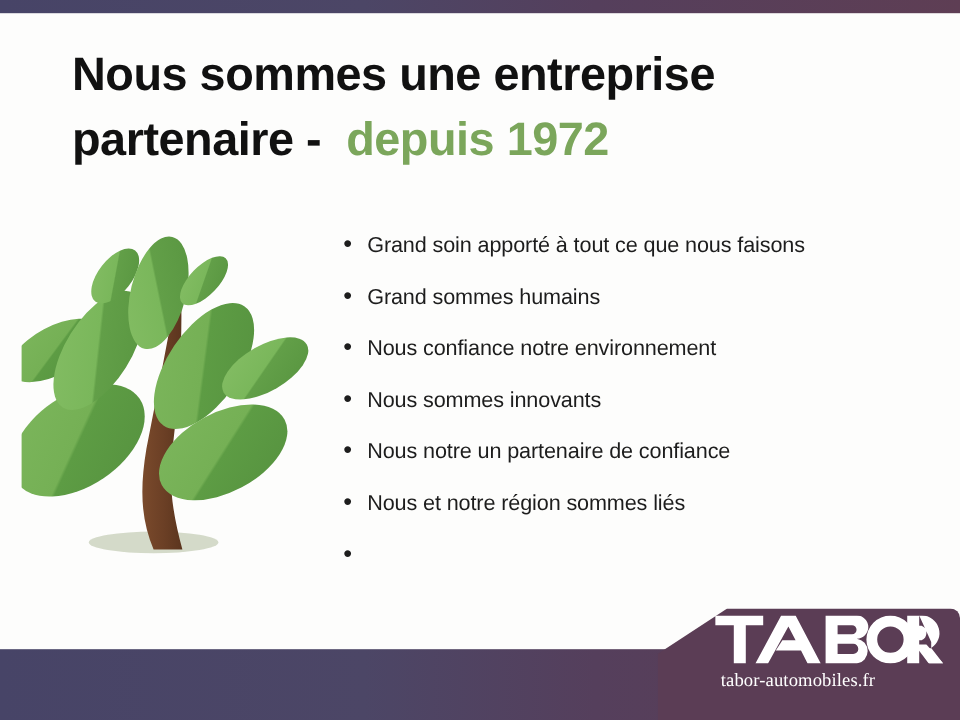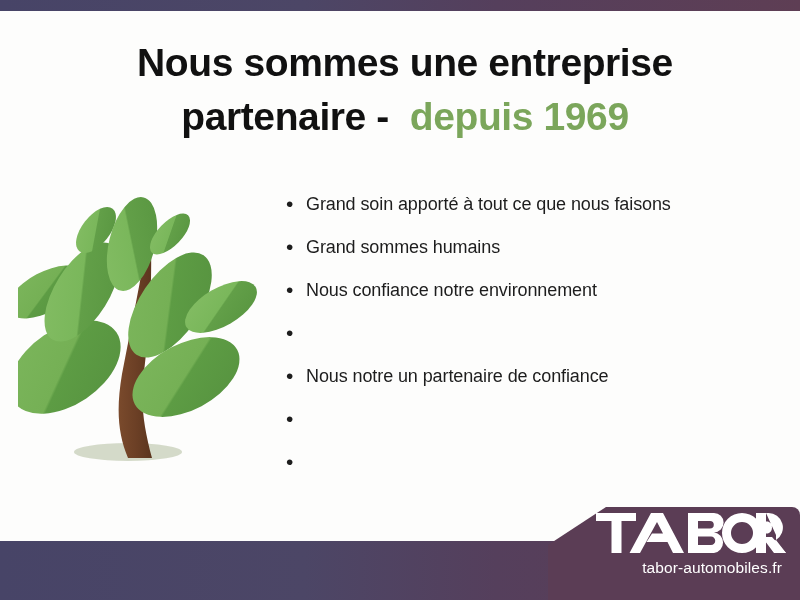--- a/index.html
+++ b/index.html
@@ -33,21 +33,20 @@
     top: 541px;
     height: 59px;
   }
 
   
   .headline {
     position: absolute;
     top: 36px;
     left: 60px;
     width: 690px;
-    text-align: center;
     font-size: 39px;
     font-weight: bold;
     line-height: 1.38;
     letter-spacing: -0.4px;
     color: #111111;
   }
   .headline .accent {
     color: #7ba65b;
   }
   .headline .dash {
@@ -108,36 +107,37 @@
     left: 48px;
     top: 6px;
     width: 190px;
     height: 40px;
   }
   .logo-url {
     position: absolute;
     left: 0;
     top: 52px;
     width: 234px;
-    text-align: right;
+    text-align: center;
     font-size: 15.5px;
     color: #ffffff;
     letter-spacing: 0.1px;
+    font-family: Liberation Serif, serif;
   }
 </style>
 </head>
 <body>
 
 <div class="slide">
 
   <div class="band band-top"></div>
 
   <div class="headline">
     <span>Nous sommes une entreprise</span><br>
-    <span>partenaire</span><span>&nbsp;</span><span class="dash">-</span><span>&nbsp;&nbsp;</span><span class="accent">depuis 1969</span>
+    <span>partenaire</span><span>&nbsp;</span><span class="dash">-</span><span>&nbsp;&nbsp;</span><span class="accent">depuis 1972</span>
   </div>
 
   <div class="tree">
     <svg viewBox="0 0 252 300" width="252" height="300" xmlns="http://www.w3.org/2000/svg">
       <defs>
         <linearGradient id="lf" x1="0" y1="0" x2="1" y2="1">
           <stop offset="0%" stop-color="#7cb65c"></stop>
           <stop offset="49%" stop-color="#75b055"></stop>
           <stop offset="51%" stop-color="#5d9c44"></stop>
           <stop offset="100%" stop-color="#56923f"></stop>
@@ -194,29 +194,31 @@
       <span class="bullet-text">Grand sommes humains</span>
     </div>
 
     <div class="bullet-row">
       <span class="bullet-dot">•</span>
       <span class="bullet-text">Nous confiance notre environnement</span>
     </div>
 
     <div class="bullet-row">
       <span class="bullet-dot">•</span>
+      <span class="bullet-text">Nous sommes innovants</span>
     </div>
 
     <div class="bullet-row">
       <span class="bullet-dot">•</span>
       <span class="bullet-text">Nous notre un partenaire de confiance</span>
     </div>
 
     <div class="bullet-row">
       <span class="bullet-dot">•</span>
+      <span class="bullet-text">Nous et notre région sommes liés</span>
     </div>
 
     <div class="bullet-row">
       <span class="bullet-dot">•</span>
     </div>
 
   </div>
 
   <div class="band band-bottom"></div>
 

